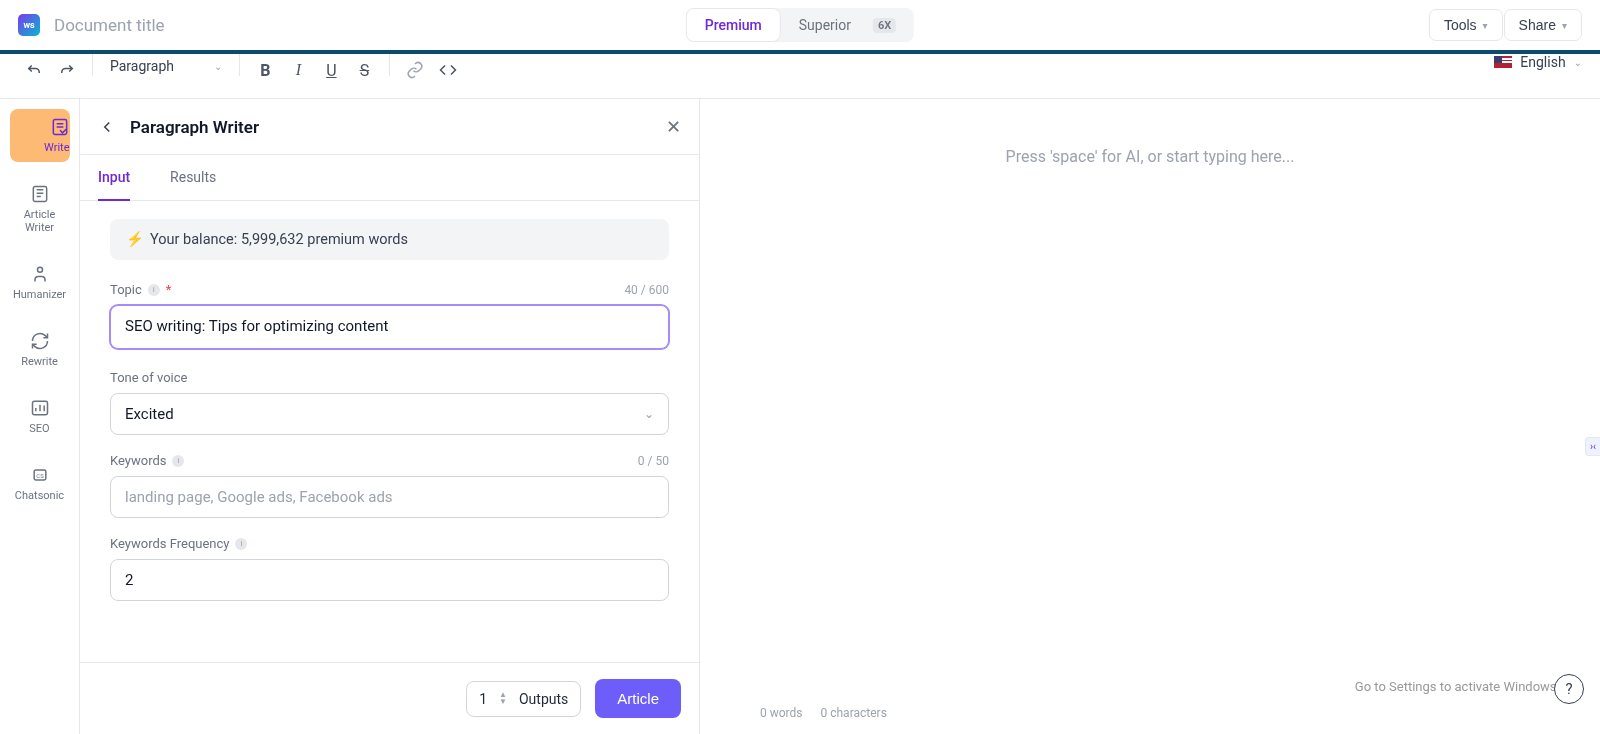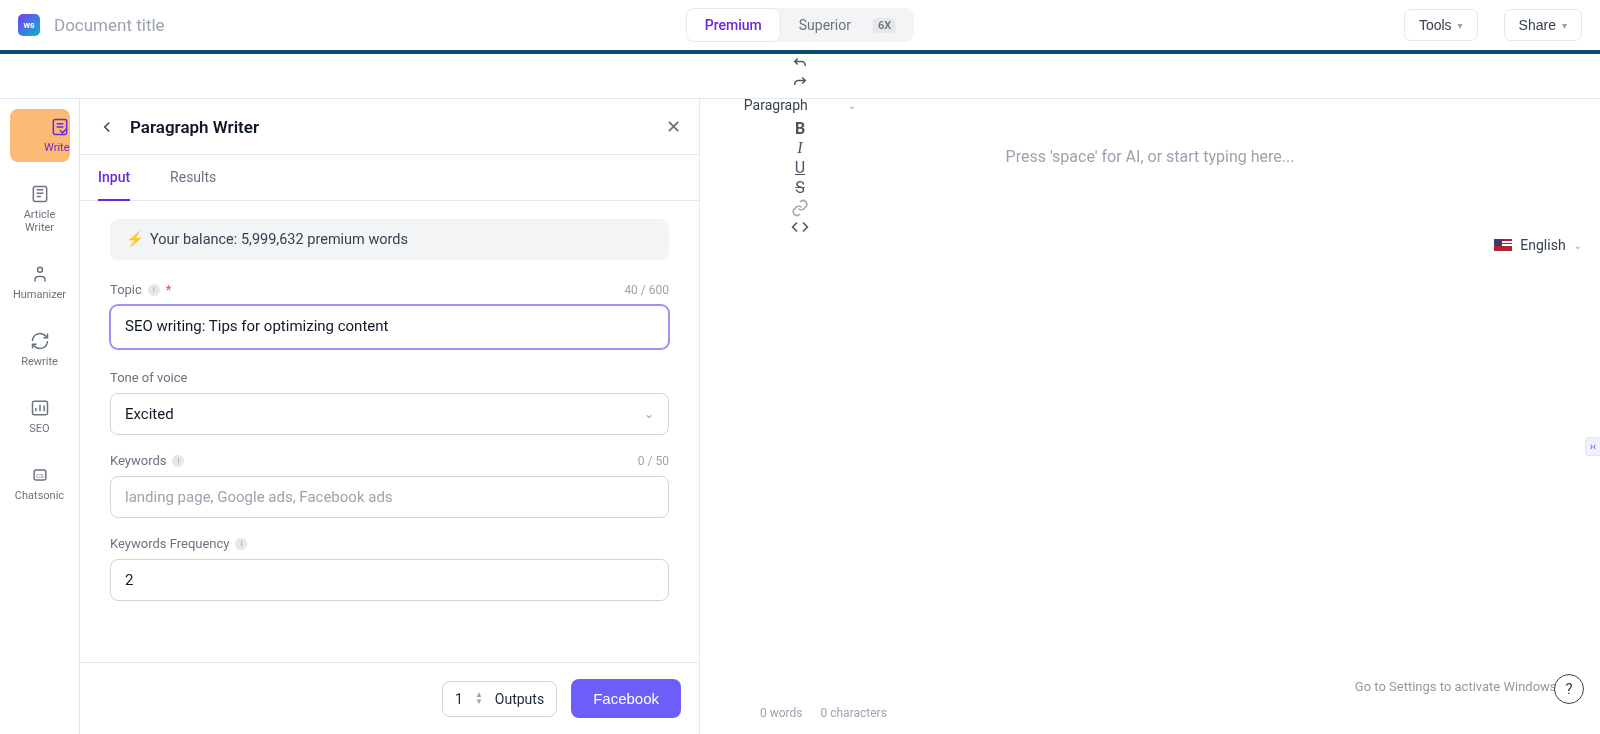--- a/index.html
+++ b/index.html
@@ -7,26 +7,26 @@
 
 
 .topbar { height: 54px; display: flex; align-items: center; padding: 0 18px; border-bottom: 4px solid #0c4a6e; }
 .logo { width: 22px; height: 22px; border-radius: 5px; background: linear-gradient(135deg, #7c3aed 0%, #06b6d4 100%); display: flex; align-items: center; justify-content: center; color: #fff; font-size: 9px; font-weight: 700; margin-right: 14px; }
 .doc-title { color: #9ca3af; font-size: 17px; }
 .top-center { position: absolute; left: 50%; transform: translateX(-50%); display: flex; background: #f3f4f6; border-radius: 8px; overflow: hidden; }
 .plan-tab { padding: 8px 18px; font-size: 14px; cursor: pointer; display: flex; align-items: center; gap: 6px; }
 .plan-tab.premium { color: #6d28d9; background: #fff; border: 1px solid #e5e7eb; border-radius: 8px; font-weight: 500; }
 .plan-tab.superior { color: #6b7280; }
 .plan-tab .mult { background: #e5e7eb; color: #6b7280; font-size: 11px; padding: 1px 5px; border-radius: 4px; font-weight: 600; margin-left: 16px; }
-.top-right { margin-left: auto; display: flex; gap: 26px; padding-left: 35px; }
+.top-right { margin-left: auto; display: flex; gap: 1px; padding-left: 35px; }
 .btn-outline { border: 1px solid #e5e7eb; background: #fff; padding: 7px 14px; border-radius: 7px; font-size: 14px; color: #374151; cursor: pointer; display: flex; align-items: center; gap: 6px; }
 .chevron { font-size: 10px; color: #9ca3af; }
 
 
-.toolbar { height: 44px; display: flex; align-items: center; padding: 0 18px; border-bottom: 1px solid #fff; gap: 1px; position: relative; flex-direction: column; }
+.toolbar { height: 44px; display: flex; align-items: flex-start; padding: 0 18px; border-bottom: 1px solid #fff; gap: 1px; position: relative; }
 .tool-btn { width: 32px; height: 32px; display: flex; align-items: center; justify-content: center; color: #4b5563; cursor: pointer; border-radius: 5px; }
 .para-select { border: none; background: none; font-size: 14px; color: #374151; padding: 4px 8px; cursor: pointer; display: flex; align-items: center; gap: 40px; }
 .divider-v { width: 1px; height: 22px; background: #e5e7eb; margin: 0 8px; }
 .lang-selector { margin-left: auto; display: flex; align-items: center; gap: 8px; font-size: 14px; color: #374151; cursor: pointer; }
 .flag { width: 18px; height: 12px; background: linear-gradient(to bottom, #b22234 15%, #fff 15%, #fff 30%, #b22234 30%, #b22234 45%, #fff 45%, #fff 60%, #b22234 60%); position: relative; }
 .flag::before { content: ""; position: absolute; left: 0; top: 0; width: 8px; height: 7px; background: #3c3b6e; }
 
 
 .main { display: flex; height: calc(734px - 54px - 44px); border-top: 1px solid #e5e7eb; }
 .sidebar { width: 80px; min-width: 80px; border-right: 1px solid #e5e7eb; padding-top: 10px; display: flex; flex-direction: column; align-items: center; gap: 14px; }
@@ -271,21 +271,21 @@
 
     <div class="panel-ftr">
       <div class="num-out">
         <span>1</span>
         <span class="spinner">
             <span>▲</span>
             <span>▼</span>
           </span>
         <span>Outputs</span>
       </div>
-      <button class="btn-primary">Facebook</button>
+      <button class="btn-primary">Article</button>
     </div>
   </div>
 
   <div class="editor">
     <div class="placeholder">Press 'space' for AI, or start typing here...</div>
     <div class="ed-status">
       <span>0 words</span>
       <span>0 characters</span>
     </div>
   </div>

